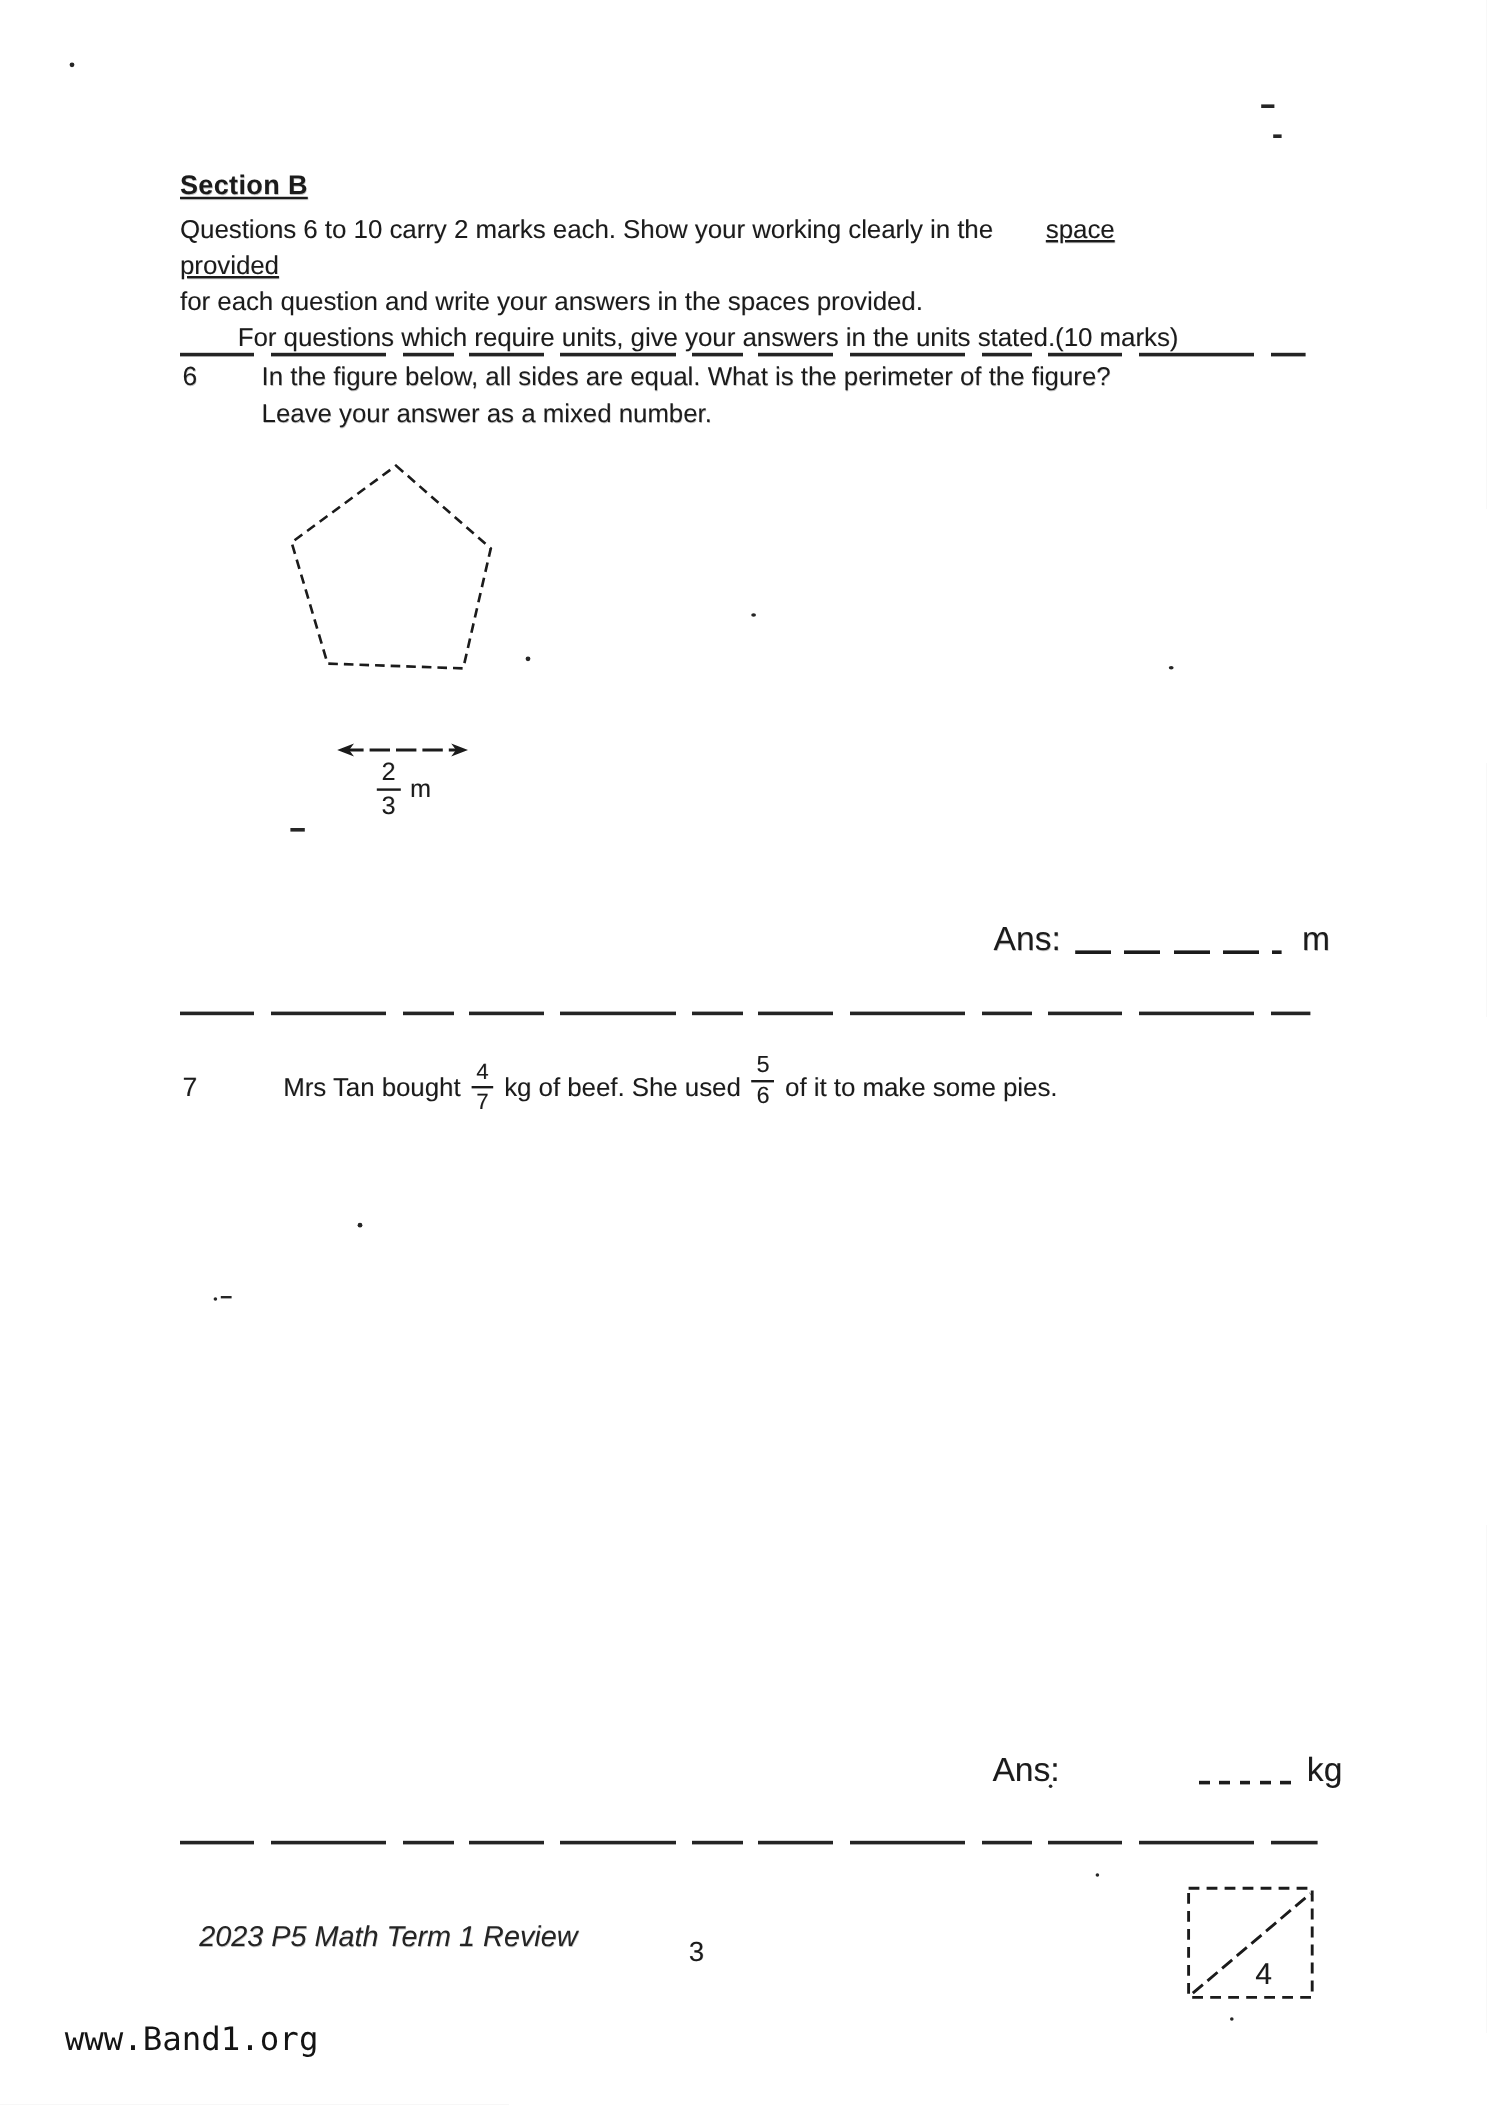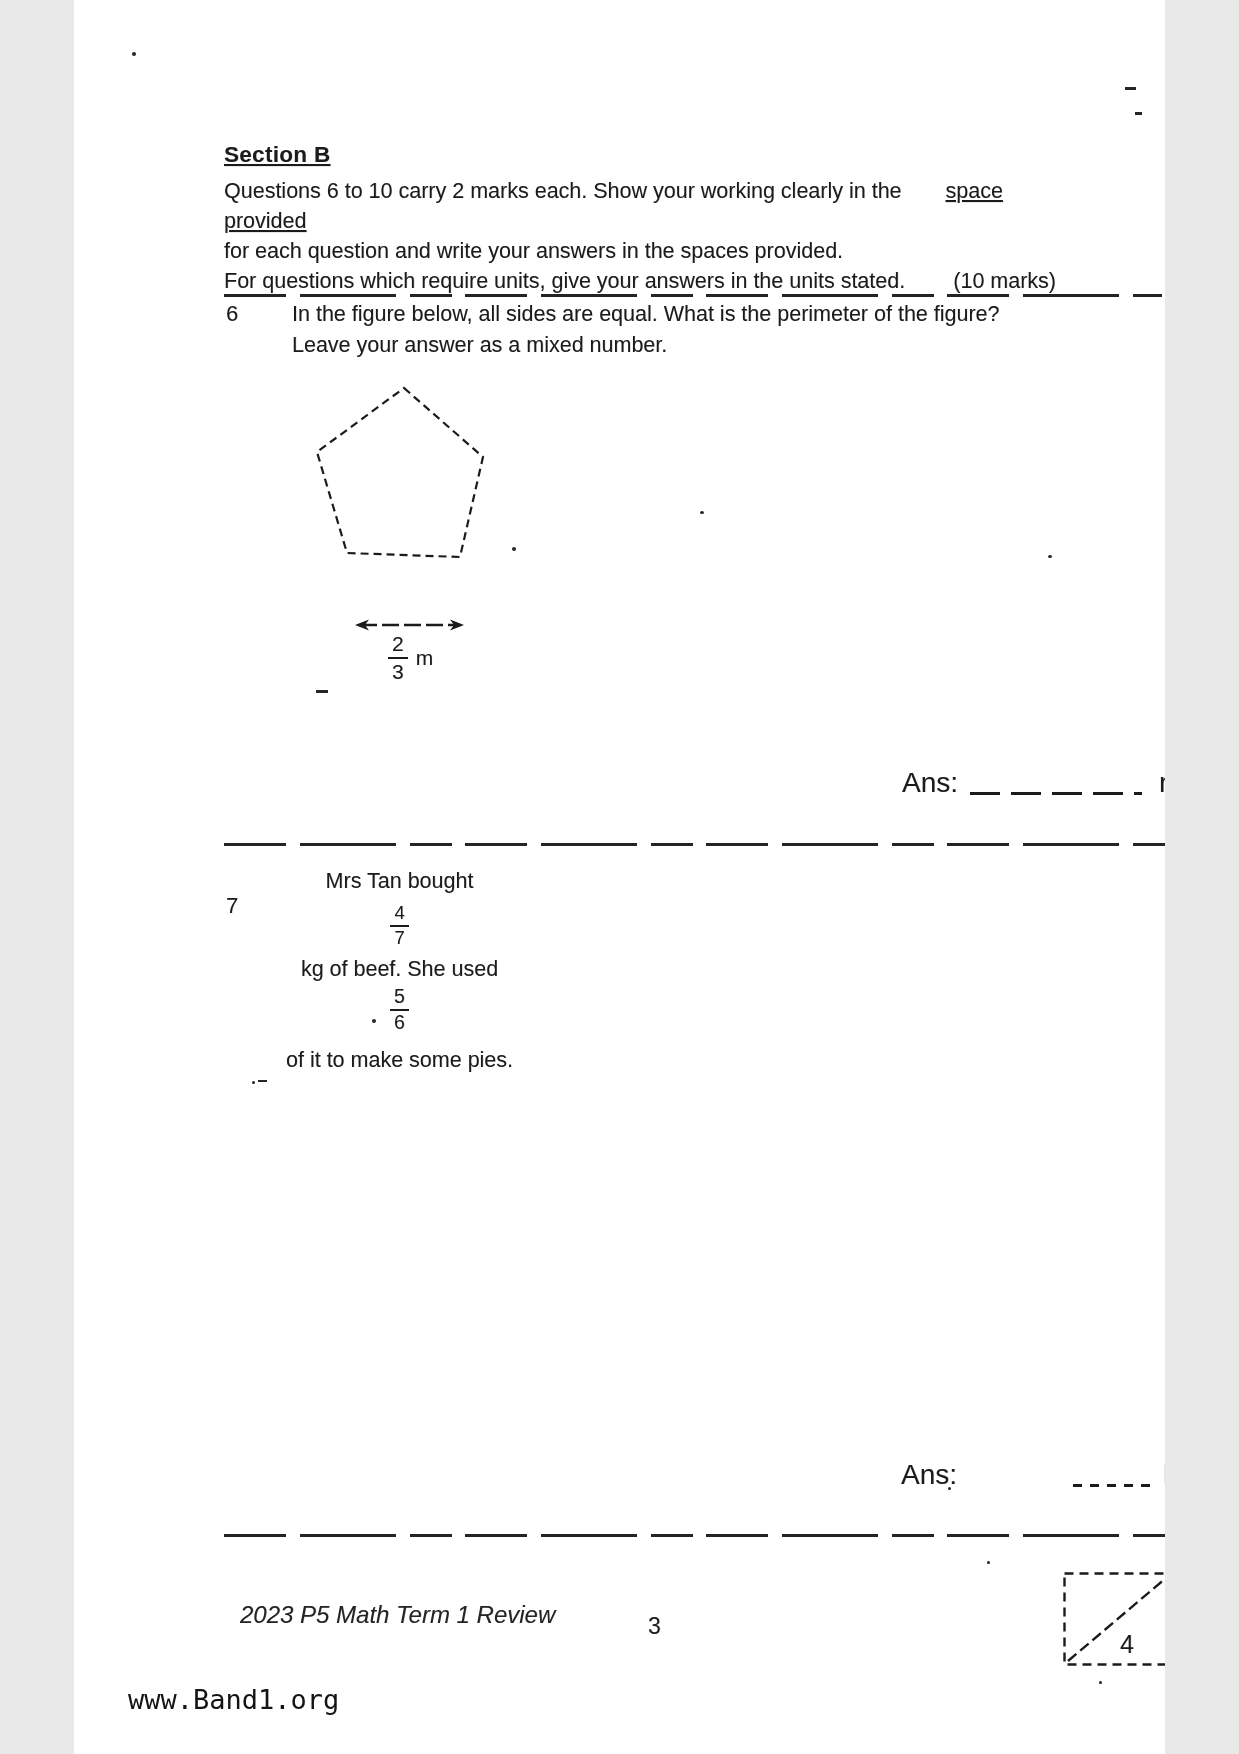--- a/index.html
+++ b/index.html
@@ -1,28 +1,28 @@
 <!DOCTYPE html>
 <html><head>
 <meta charset="utf-8">
 <style>
   * { margin:0; padding:0; box-sizing:border-box; }
   html,body { background:#e9e9e9; }
   .page {
-    position:relative; width:1091px; height:1754px; margin:0 auto;
+    position:relative; width:1239px; height:1754px; margin:0 auto;
     background:#ffffff; overflow:hidden;
     font-family:"Liberation Sans", sans-serif; color:#1b1b1b;
     text-shadow:0.4px 0.4px 0 rgba(25,25,25,0.28);
   }
 
   
   .section-header { position:absolute; left:150px; top:142px; width:832px; }
   .section-title { font-size:22.5px; font-weight:bold; text-decoration:underline; margin-bottom:8px; letter-spacing:0.3px; }
   .instr { font-size:21.5px; line-height:30px; }
-  .instr-row { display:flex; justify-content:space-between; }
+  .instr-row { display:flex; justify-content:flex-end; }
   .underlined { text-decoration:underline;margin-left:38px; }
   .marks-note { white-space:nowrap; }
 
   
   .scan-divider {
     position:absolute; height:3px;
     background:repeating-linear-gradient(90deg,
       #242424 0 62px, transparent 62px 76px,
       #242424 76px 172px, transparent 172px 186px,
       #242424 186px 228px, transparent 228px 241px);
@@ -110,21 +110,21 @@
 
   <div class="ans-row" style="left:828px; top:767px;">
     <span>Ans:</span>
     <span class="ans-blank blank-q6"></span>
     <span>m</span>
   </div>
 
   <div class="scan-divider" style="left:150px; top:843px; width:942px;"></div>
 
   <div class="q-number" style="left:152px; top:893px;">7</div>
-  <div class="q7-line1" style="left:212px; top:869px;flex-direction:column;">
+  <div class="q7-line1" style="left:236px; top:869px;">
     <span>Mrs Tan bought</span>
     <span class="fraction fraction-inline">
       <span class="num">4</span>
       <span class="den">7</span>
     </span>
     <span>kg  of beef. She used</span>
     <span class="fraction fraction-inline fraction-raised">
       <span class="num">5</span>
       <span class="den">6</span>
     </span>

